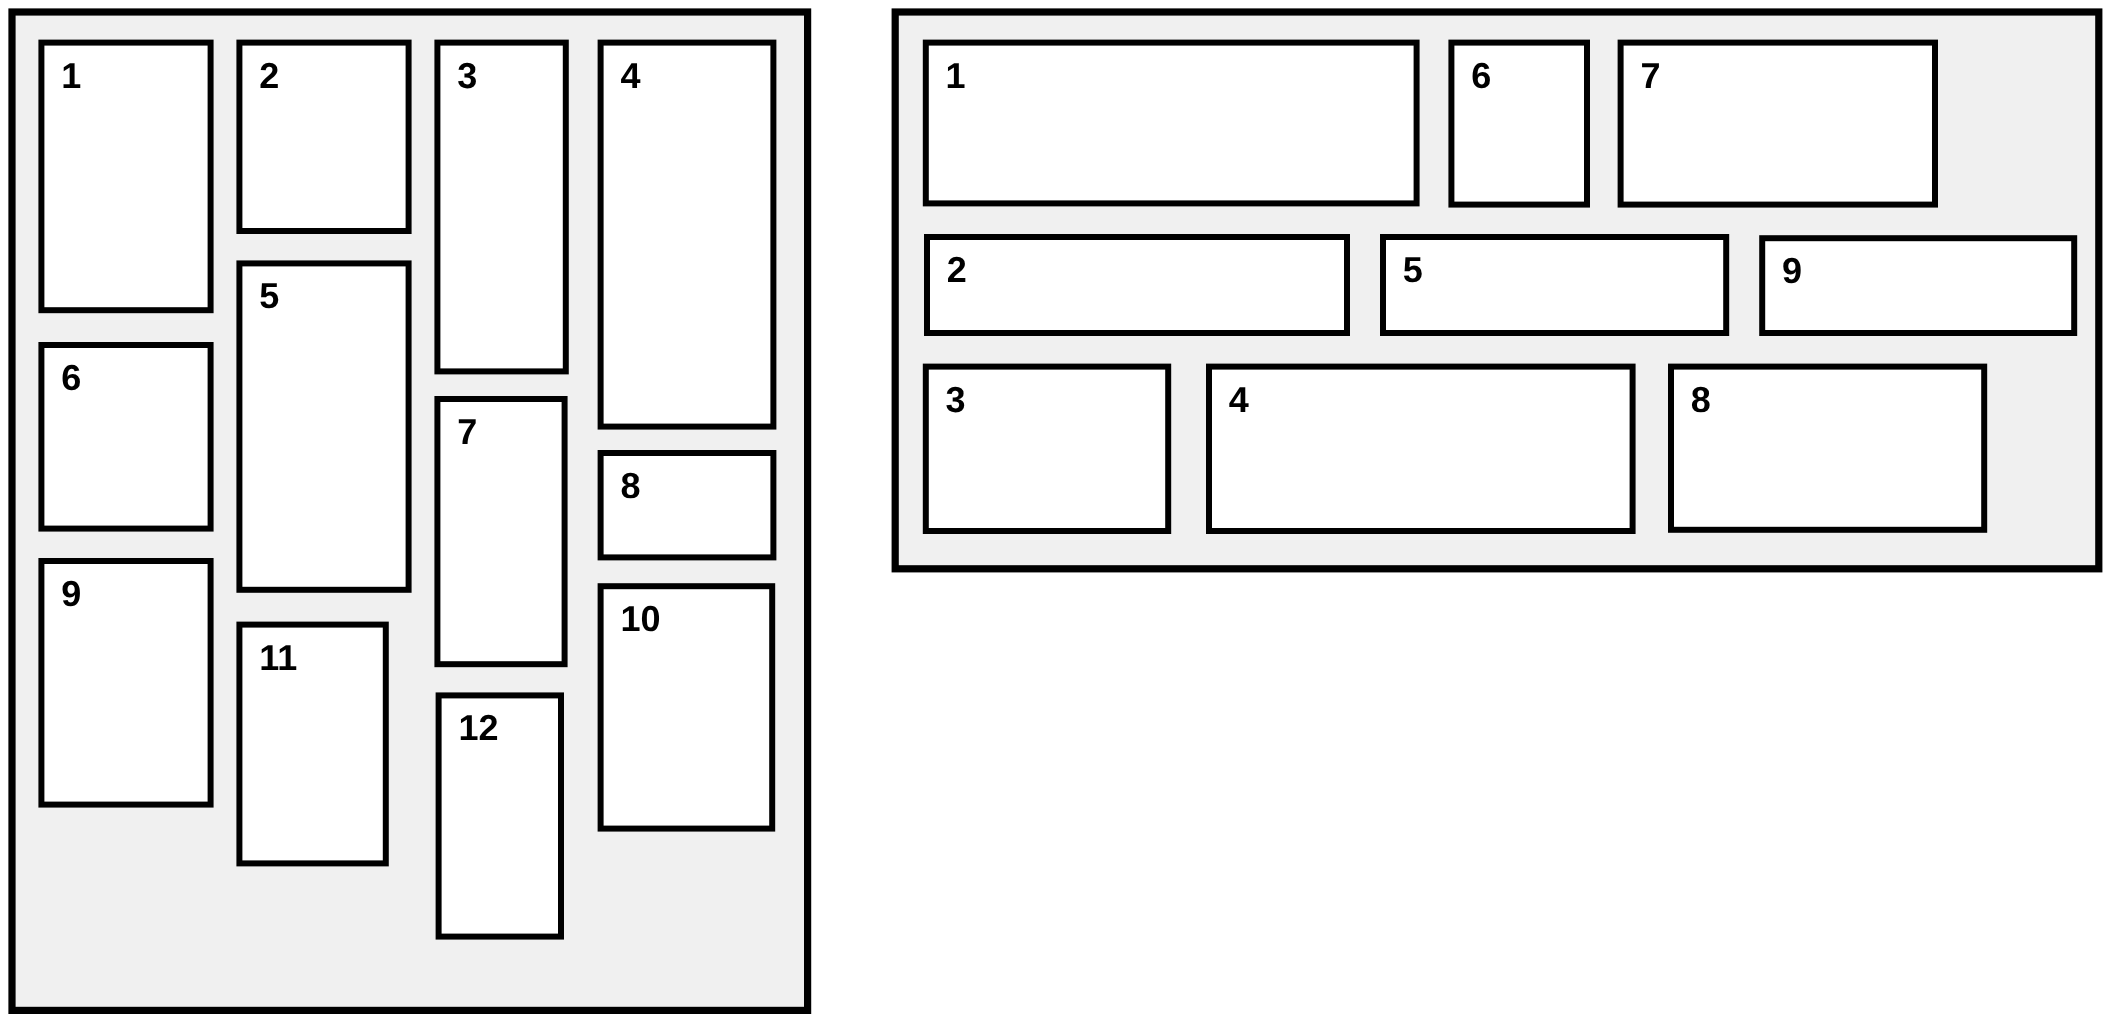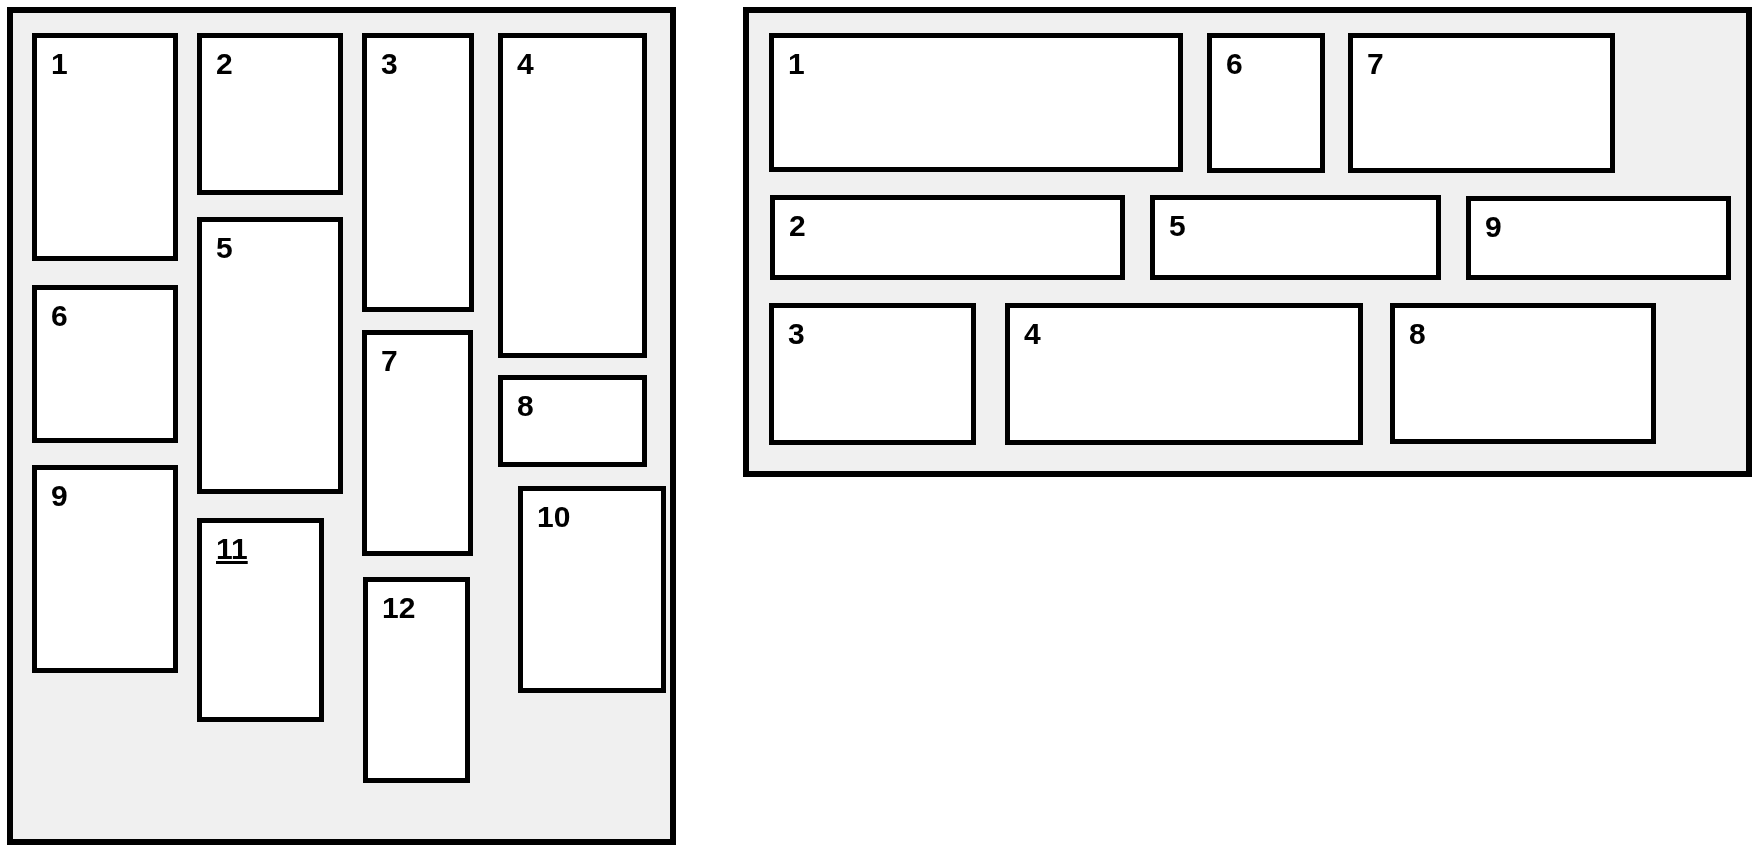--- a/index.html
+++ b/index.html
@@ -56,24 +56,24 @@
   </div>
   <div class="box" style="left:349px; top:317px; width:111px; height:226px;">
     <span class="label">7</span>
   </div>
   <div class="box" style="left:485px; top:362px; width:149px; height:92px;">
     <span class="label">8</span>
   </div>
   <div class="box" style="left:19px;  top:452px; width:146px; height:208px;">
     <span class="label">9</span>
   </div>
-  <div class="box" style="left:485px; top:473px; width:148px; height:207px;margin-left:20px;">
+  <div class="box" style="left:485px; top:473px; width:148px; height:207px;">
     <span class="label">10</span>
   </div>
-  <div class="box" style="left:184px; top:505px; width:127px; height:204px;text-decoration:underline;">
+  <div class="box" style="left:184px; top:505px; width:127px; height:204px;">
     <span class="label">11</span>
   </div>
   <div class="box" style="left:350px; top:564px; width:107px; height:206px;">
     <span class="label">12</span>
   </div>
 </div>
 
 <div id="right-panel" class="panel">
   <div class="box" style="left:20px;  top:20px;  width:414px; height:139px;">
     <span class="label">1</span>

